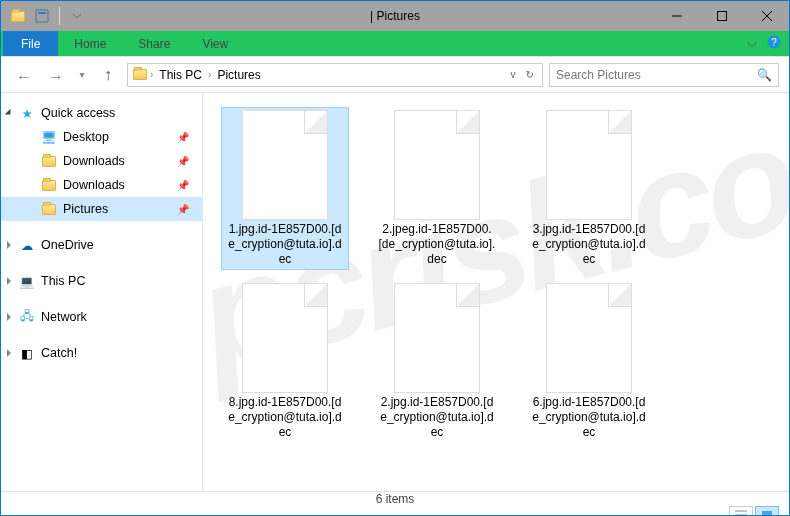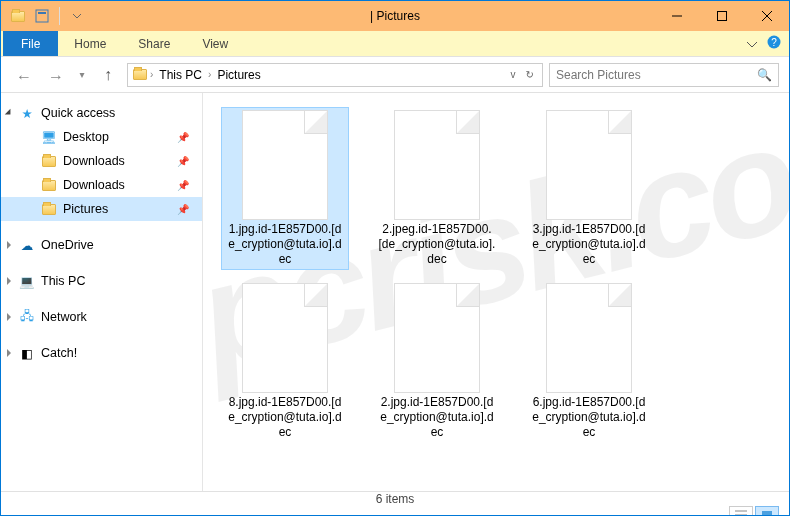--- a/index.html
+++ b/index.html
@@ -1,26 +1,26 @@
 <!DOCTYPE html>
 <html><head>
 <meta charset="utf-8">
 <style>
 * { margin: 0; padding: 0; box-sizing: border-box; font-family: "Segoe UI", Tahoma, sans-serif; }
 body { width: 790px; height: 516px; border: 1px solid #0078d7; background: #fff; display: flex; flex-direction: column; overflow: hidden; }
 
-.titlebar { height: 30px; background: #fdba74; display: flex; align-items: center; position: relative; }
+.titlebar { height: 30px; background: #a3a3a3; display: flex; align-items: center; position: relative; }
 .titlebar .qat { display: flex; align-items: center; gap: 2px; padding: 0 6px; }
 .qat-icon { width: 22px; height: 22px; display: flex; align-items: center; justify-content: center; }
 .titlebar .sep { width: 1px; height: 18px; background: #ddd; margin: 0 4px; }
 .titlebar .title { position: absolute; left: 0; right: 0; text-align: center; font-size: 12px; color: #000; pointer-events: none; }
 .winctrl { margin-left: auto; display: flex; }
 .winctrl .btn { width: 45px; height: 30px; display: flex; align-items: center; justify-content: center; }
 
-.ribbon { height: 26px; background: #fef9c3; display: flex; align-items: stretch; border-bottom: 1px solid #e1e1e1; position: relative; }
+.ribbon { height: 26px; background: #22c55e; display: flex; align-items: stretch; border-bottom: 1px solid #e1e1e1; position: relative; }
 .ribbon .file-tab { background: #1979ca; color: #fff; font-size: 12px; padding: 0 18px; display: flex; align-items: center; margin-left: 2px; }
 .ribbon .tab { font-size: 12px; color: #444; padding: 0 16px; display: flex; align-items: center; }
 .ribbon .collapse { margin-left: auto; display: flex; align-items: center; padding: 0 8px; gap: 10px; }
 
 .addrbar { height: 36px; display: flex; align-items: center; padding: 0 10px; gap: 6px; border-bottom: 1px solid #e1e1e1; }
 .navbtn { width: 26px; height: 26px; display: flex; align-items: center; justify-content: center; color: #888; font-size: 16px; }
 .navbtn.history { font-size: 10px; width: 14px; }
 .navbtn.up { color: #555; }
 .breadcrumb { flex: 1; height: 24px; border: 1px solid #ccc; display: flex; align-items: center; padding: 0 4px; font-size: 12px; gap: 2px; }
 .breadcrumb .crumb { padding: 0 4px; }

